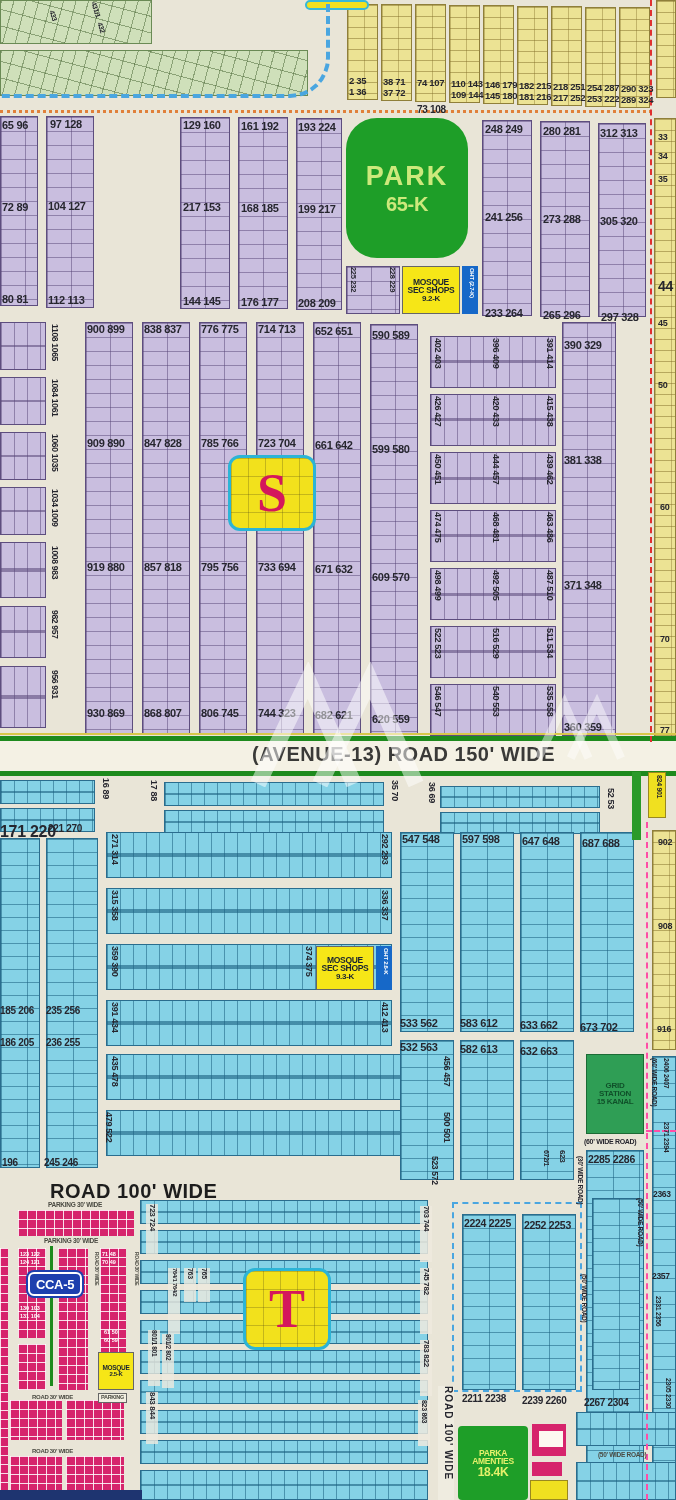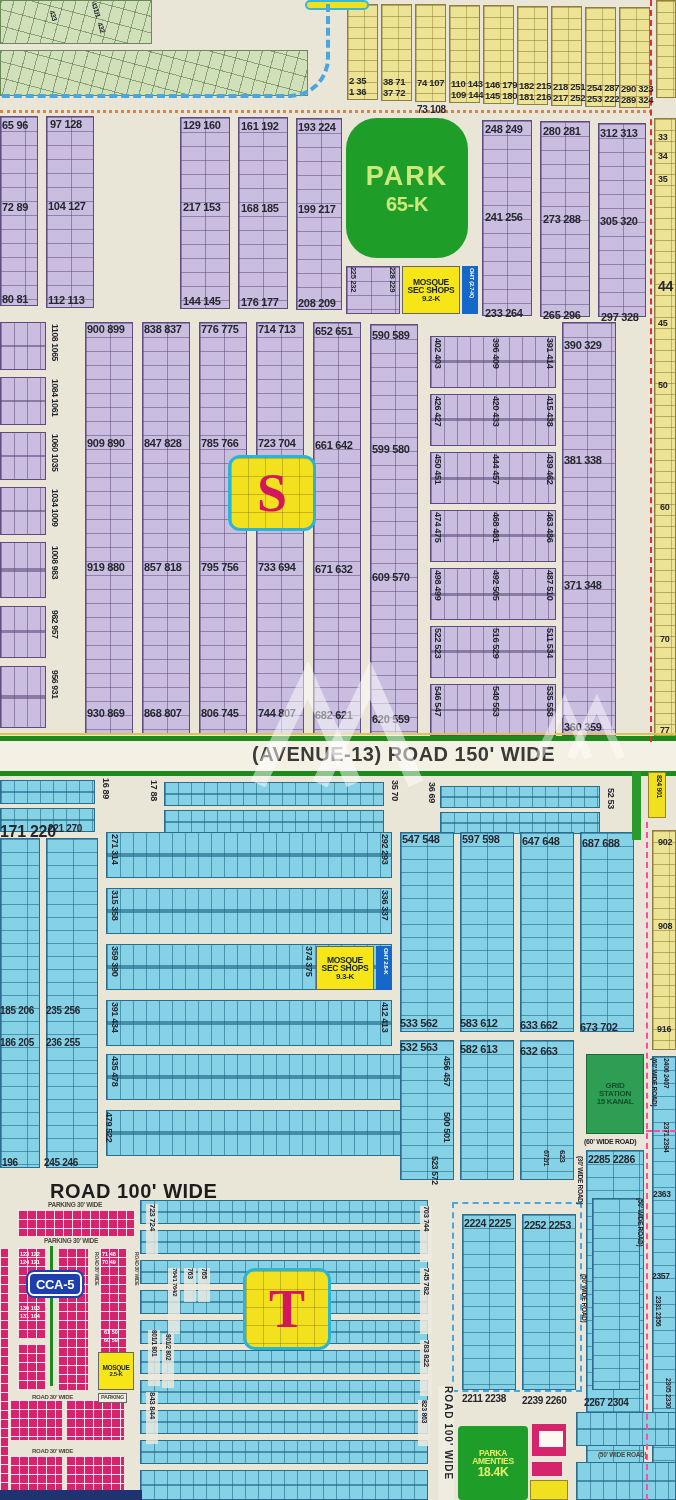--- a/index.html
+++ b/index.html
@@ -156,21 +156,21 @@
   <div class="L" style="left:144px;top:708px">868 807</div>
   <div class="gp" style="left:199px;top:322px;width:48px;height:412px"></div>
   <div class="L" style="left:201px;top:324px">776 775</div>
   <div class="L" style="left:201px;top:438px">785 766</div>
   <div class="L" style="left:201px;top:562px">795 756</div>
   <div class="L" style="left:201px;top:708px">806 745</div>
   <div class="gp" style="left:256px;top:322px;width:48px;height:412px"></div>
   <div class="L" style="left:258px;top:324px">714 713</div>
   <div class="L" style="left:258px;top:438px">723 704</div>
   <div class="L" style="left:258px;top:562px">733 694</div>
-  <div class="L" style="left:258px;top:708px">744 807</div>
+  <div class="L" style="left:258px;top:708px">744 323</div>
   <div class="gp" style="left:313px;top:322px;width:48px;height:412px"></div>
   <div class="L" style="left:315px;top:326px">652 651</div>
   <div class="L" style="left:315px;top:440px">661 642</div>
   <div class="L" style="left:315px;top:564px">671 632</div>
   <div class="L" style="left:315px;top:710px">682 621</div>
   <div class="gp" style="left:370px;top:324px;width:48px;height:410px"></div>
   <div class="L" style="left:372px;top:330px">590 589</div>
   <div class="L" style="left:372px;top:444px">599 580</div>
   <div class="L" style="left:372px;top:572px">609 570</div>
   <div class="L" style="left:372px;top:714px">620 559</div>

